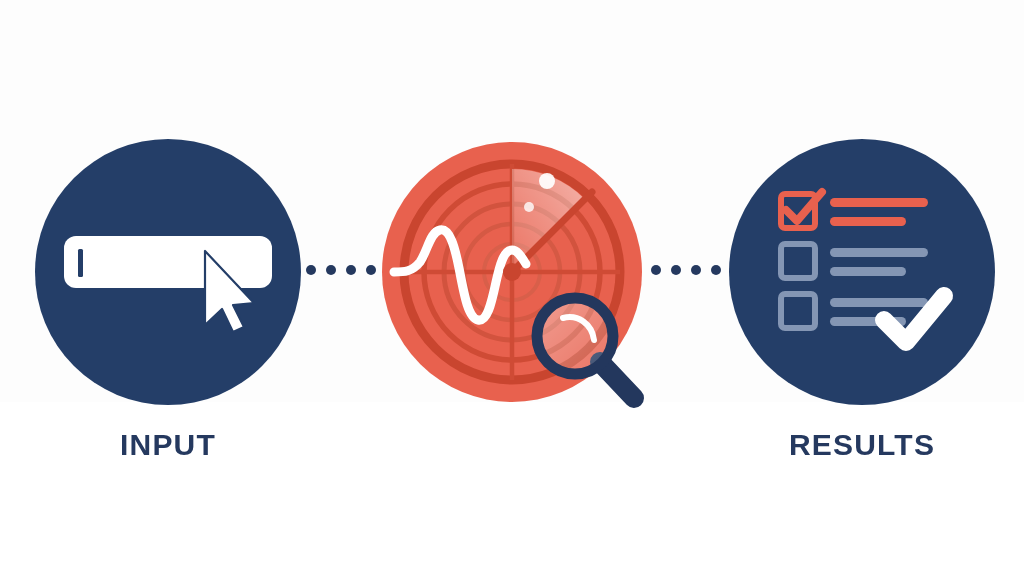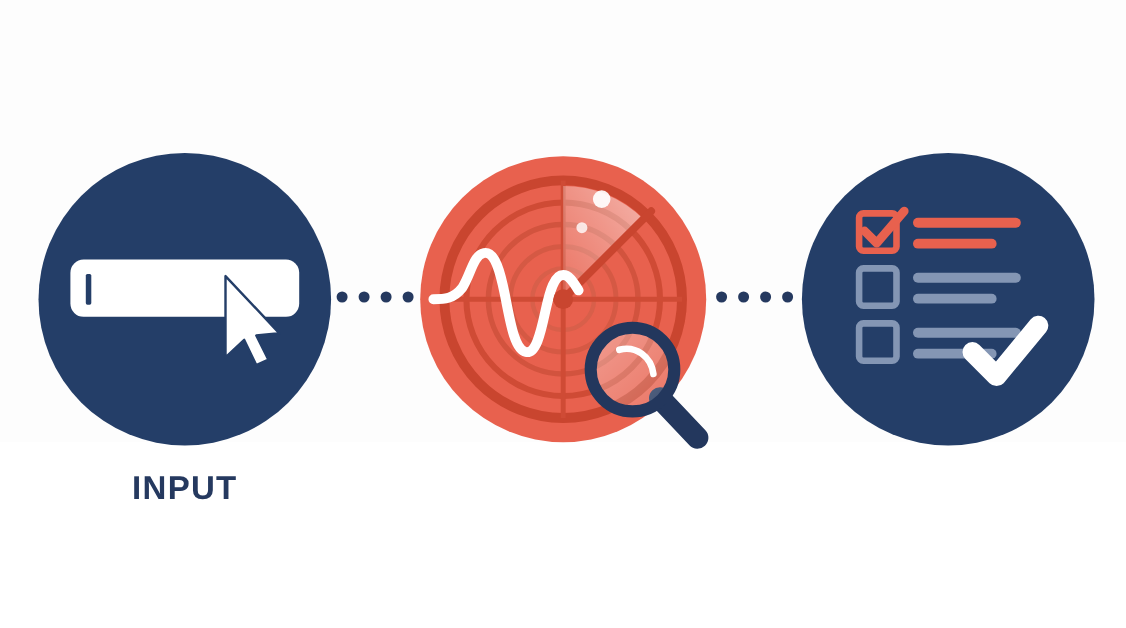--- a/index.html
+++ b/index.html
@@ -162,14 +162,15 @@
         <rect x="781" y="294" width="34" height="34" rx="4" ry="4" fill="none" stroke="#8496b4" stroke-width="6"></rect>
         <rect x="830" y="298" width="98" height="9" rx="4.5" fill="#8496b4"></rect>
         <rect x="830" y="317" width="76" height="9" rx="4.5" fill="#8496b4"></rect>
 
         <path d="M884 320 L906 342 L944 296" fill="none" stroke="#ffffff" stroke-width="18" stroke-linecap="round" stroke-linejoin="round"></path>
       </g>
     </g>
   </svg>
 
   <div class="step-label" id="label-input">INPUT</div>
+  <div class="step-label" id="label-results">RESULTS</div>
 
 </div>
 
 </body></html>

